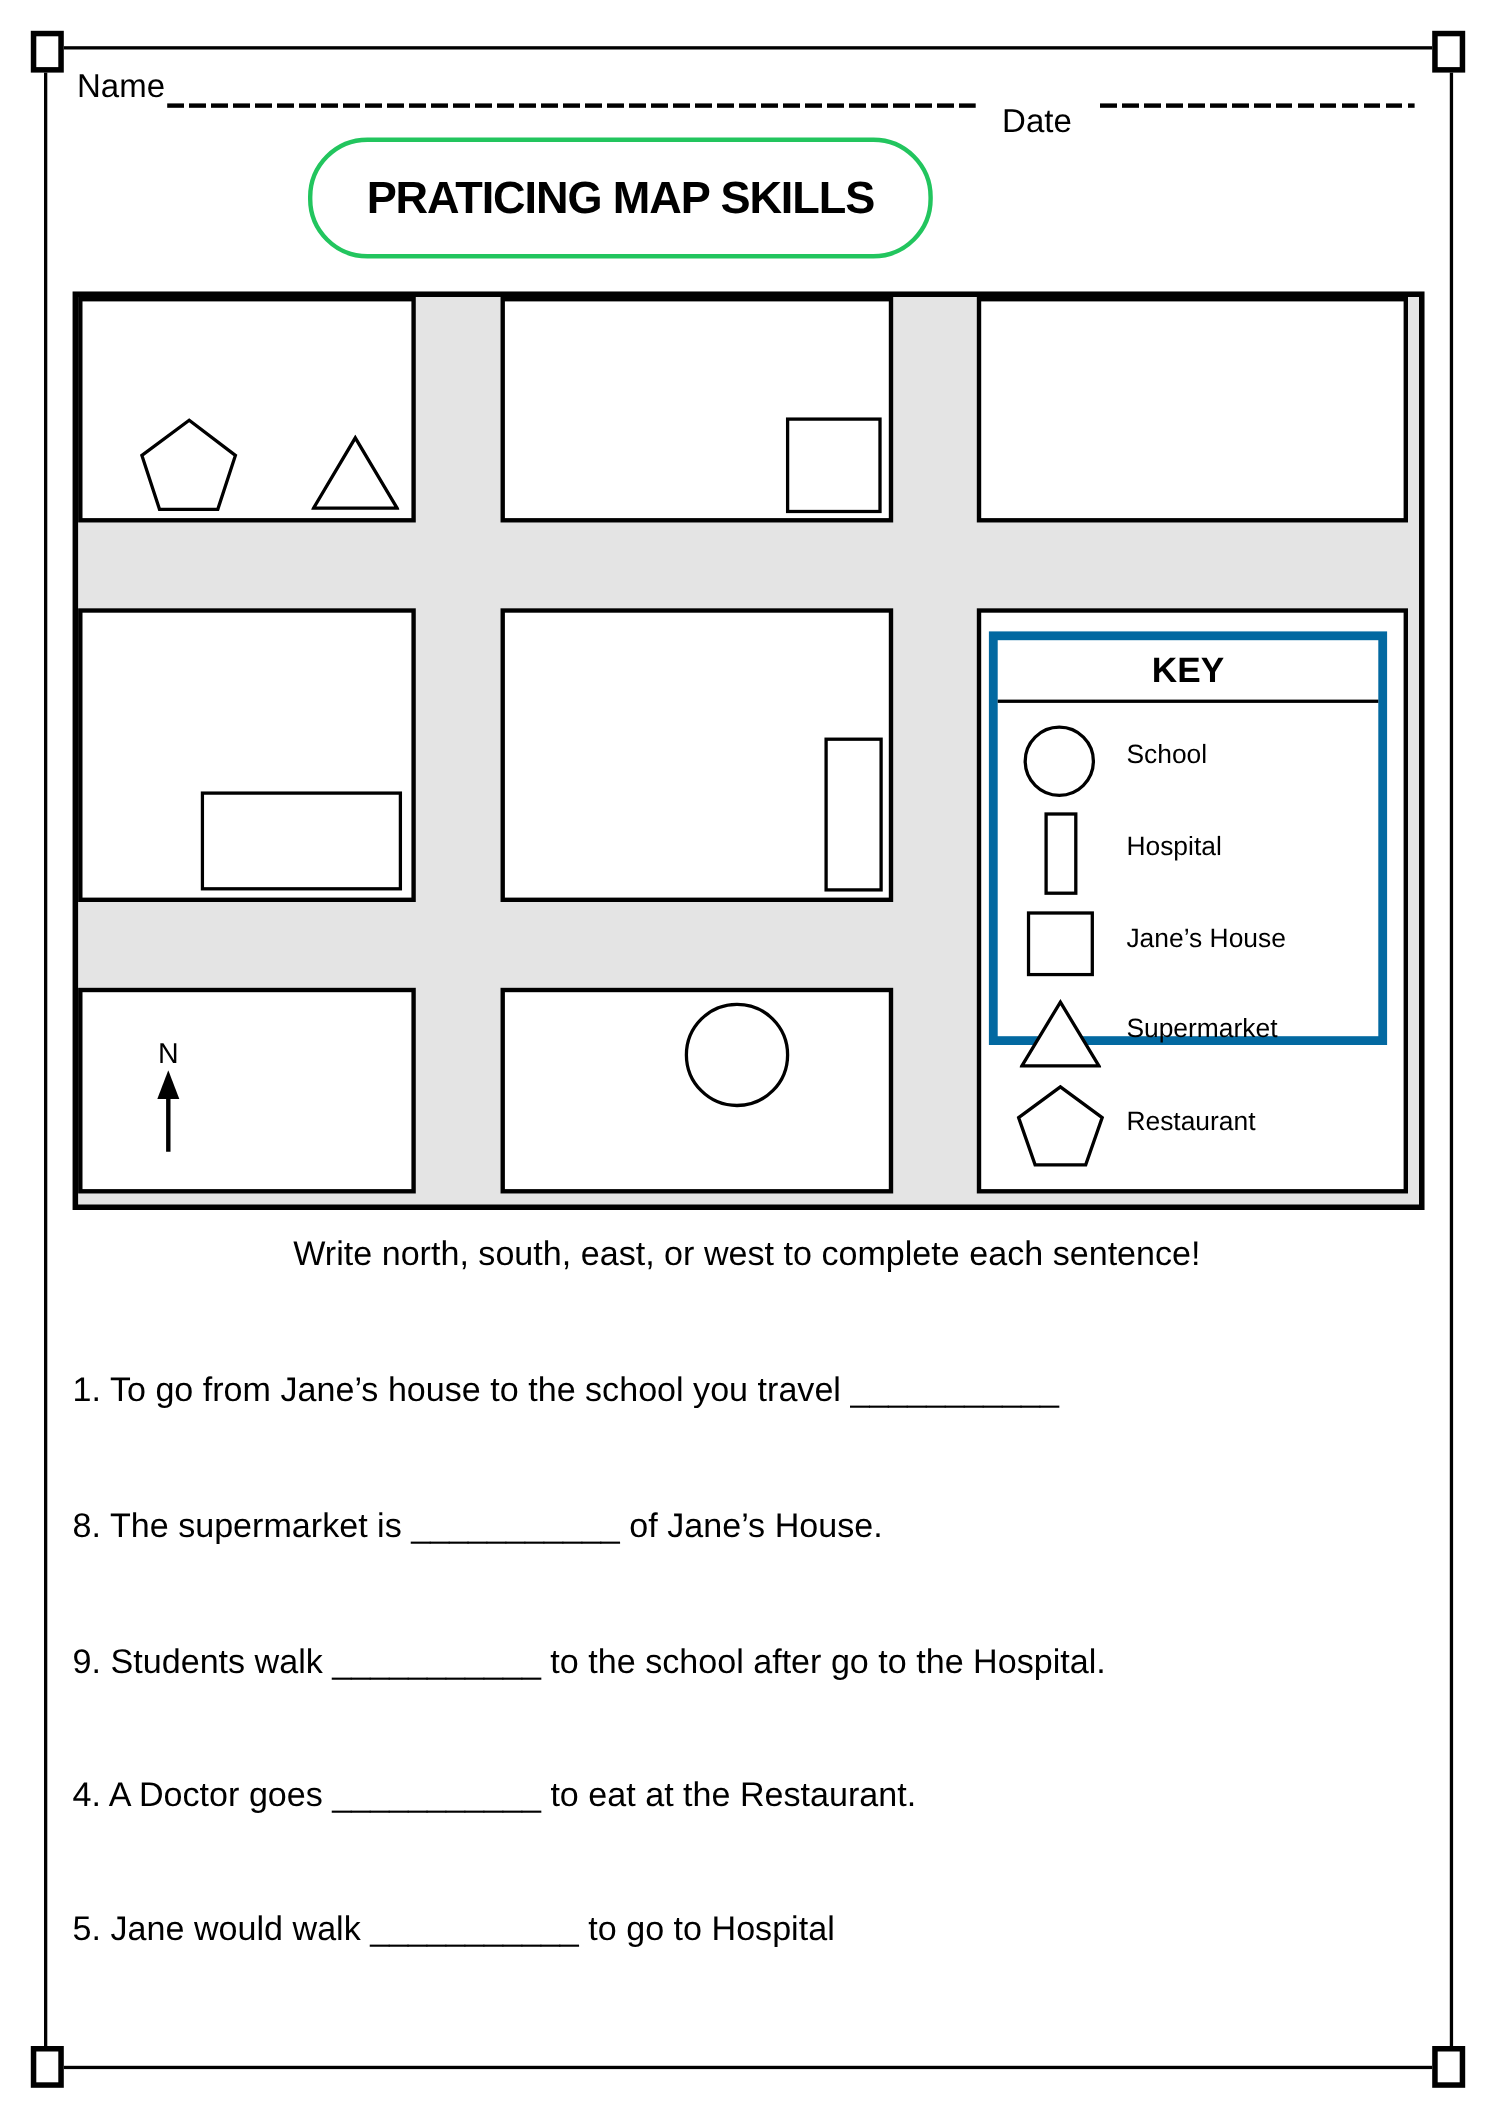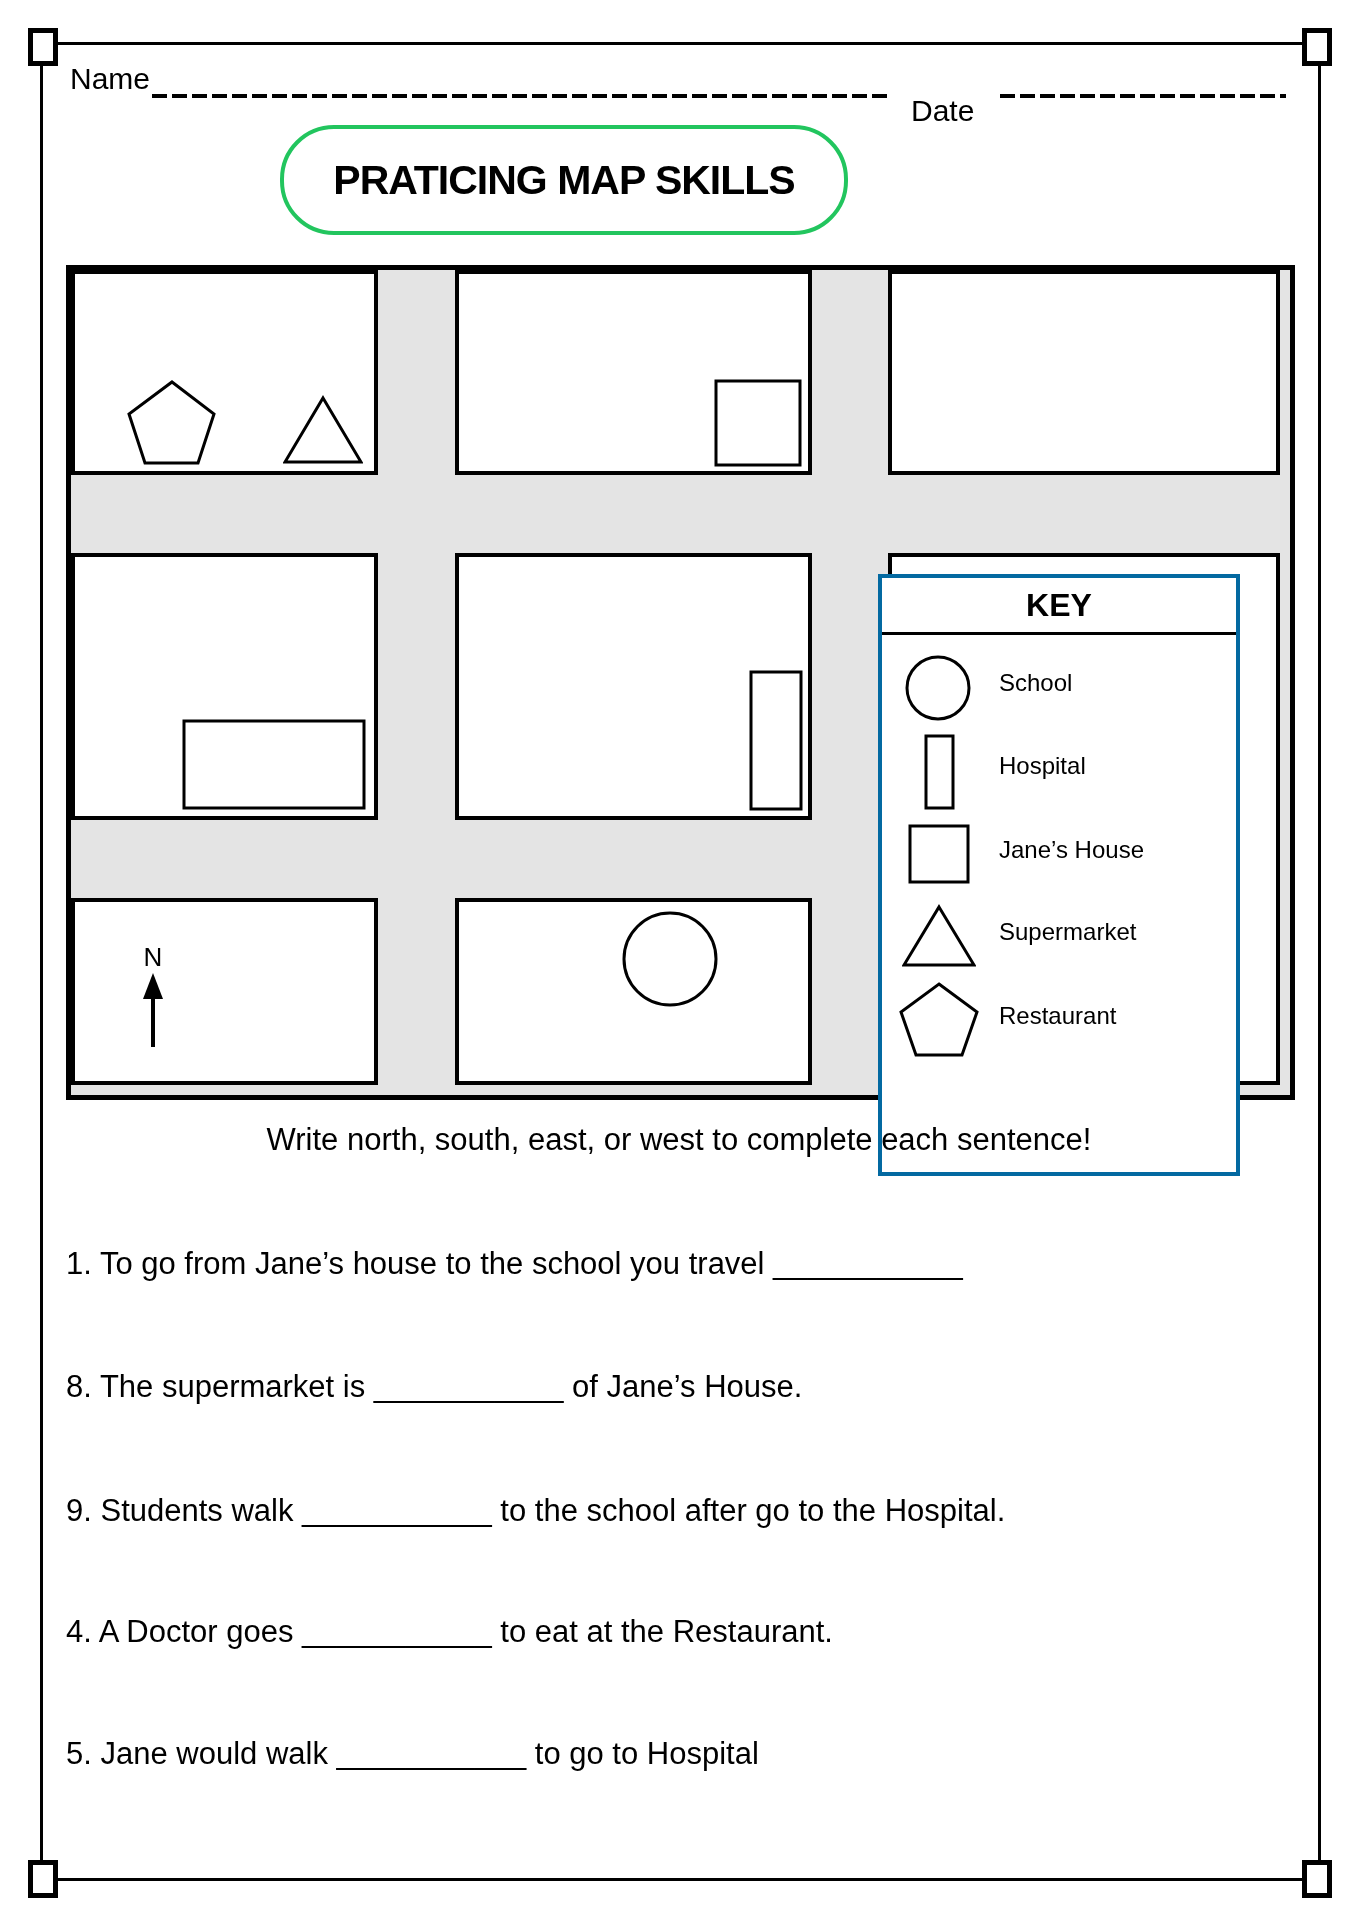--- a/index.html
+++ b/index.html
@@ -23,21 +23,21 @@
   }
   .title-pill span{font-size:41px;font-weight:700;letter-spacing:-1px;white-space:nowrap;}
 
   
   .map{position:absolute;left:66px;top:265px;width:1219px;height:825px;border:5px solid #000;background:#e4e4e4;}
   .block{position:absolute;background:#fff;border:4px solid #000;box-sizing:border-box;}
   .shape{position:absolute;}
   svg{display:block;}
 
   
-  .key-box{position:absolute;left:807px;top:304px;width:362px;height:602px;background:#fff;border:4px solid #0369a1;box-sizing:border-box;}
+  .key-box{position:absolute;left:828px;top:304px;width:362px;height:376px;background:#fff;border:8px solid #0369a1;box-sizing:border-box;}
   .key-header{position:absolute;left:0;top:0;width:100%;height:54px;border-bottom:3px solid #000;display:flex;align-items:center;justify-content:center;}
   .key-header span{font-size:32px;font-weight:600;}
   .key-label{position:absolute;left:117px;font-size:24px;white-space:nowrap;}
 
   
   .north{position:absolute;}
   .north .n-letter{font-size:26px;text-align:center;}
 
   
   .instruction{position:absolute;left:0;top:1122px;width:1358px;text-align:center;font-size:31px;}

